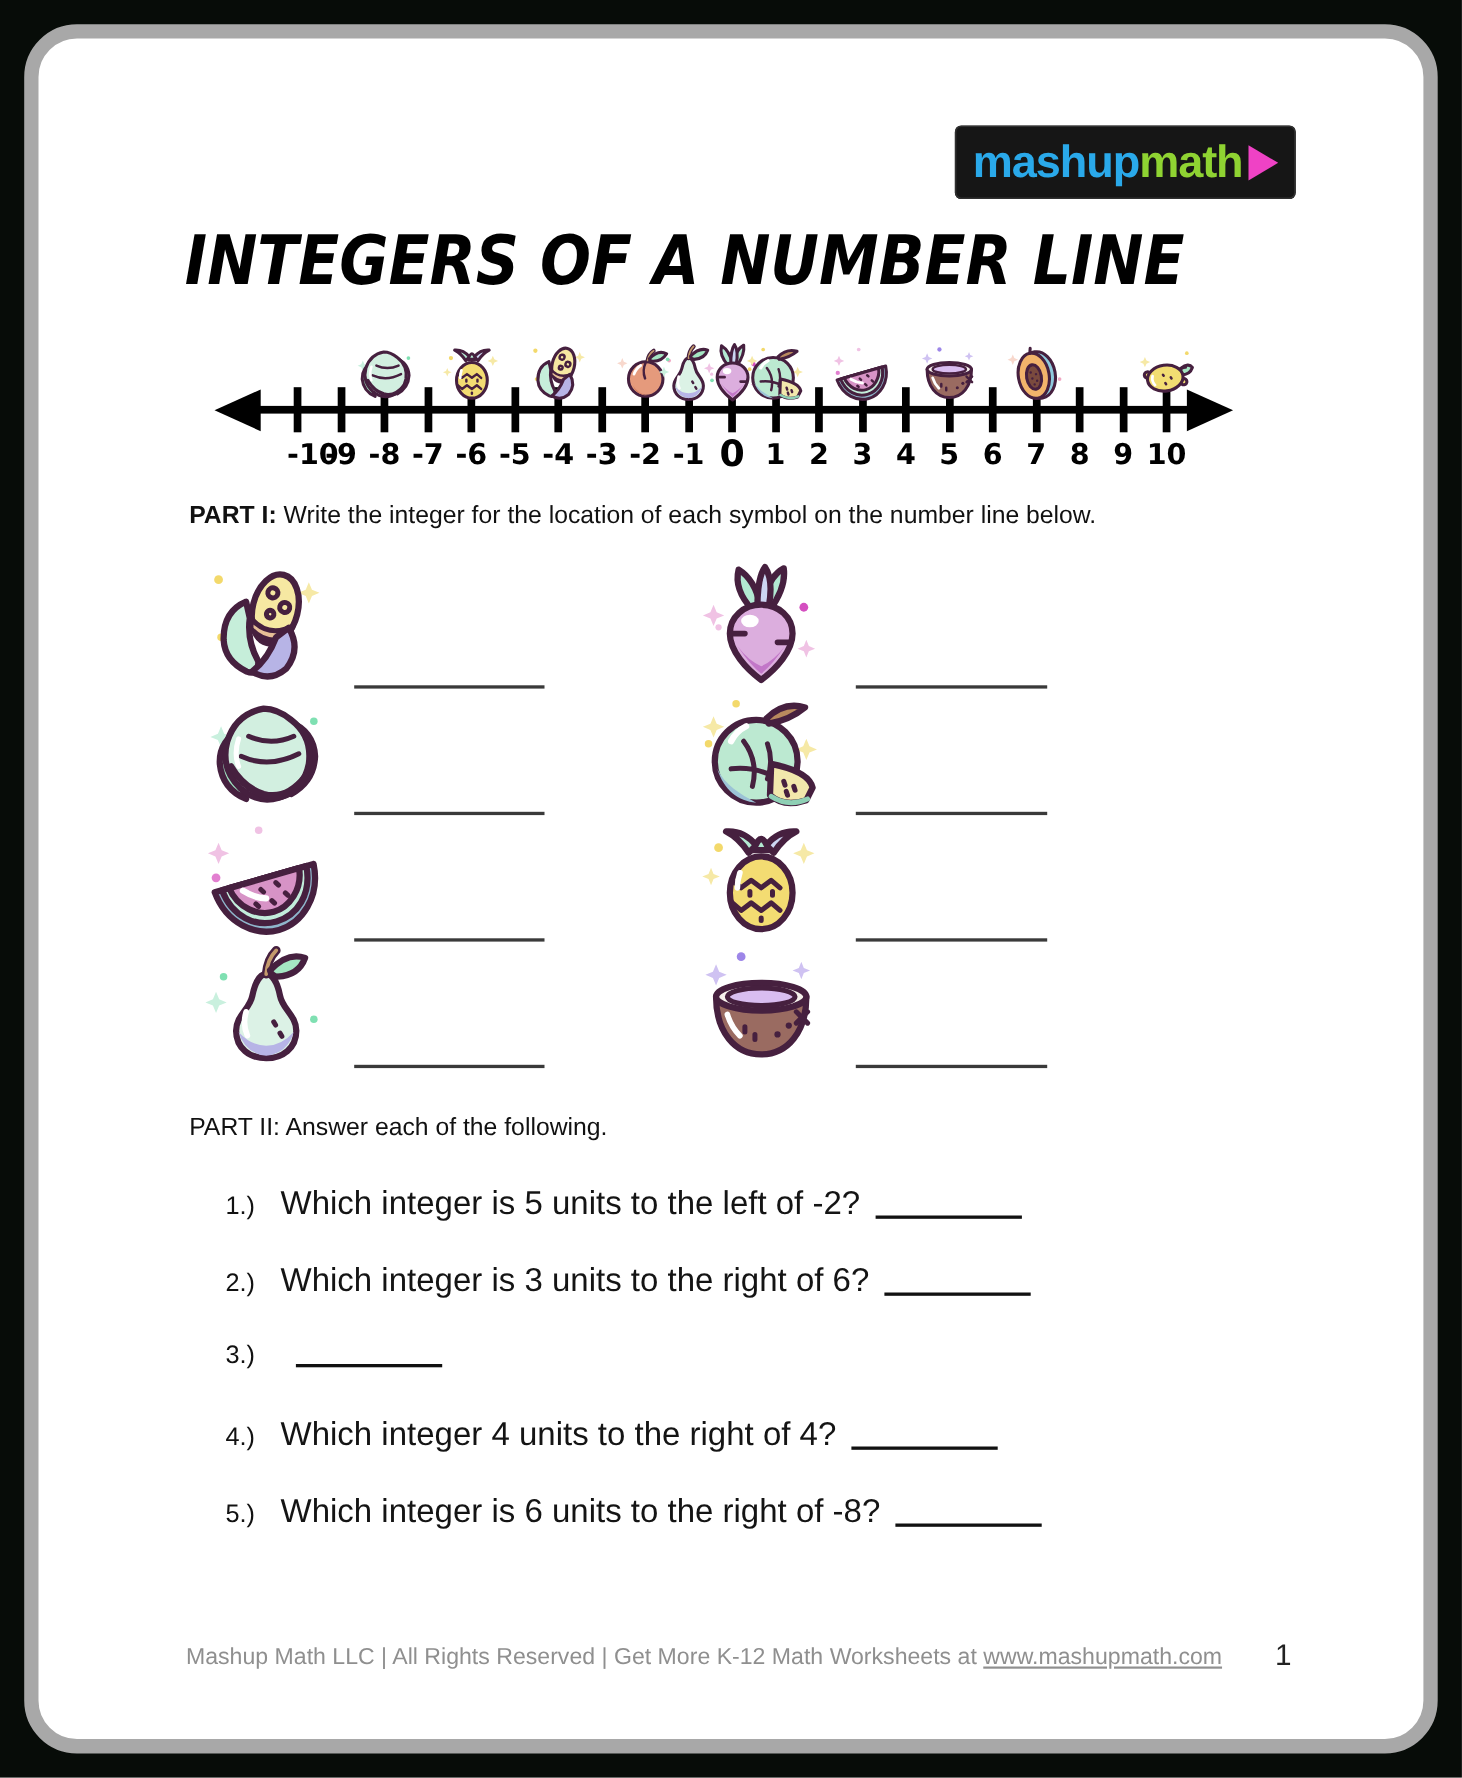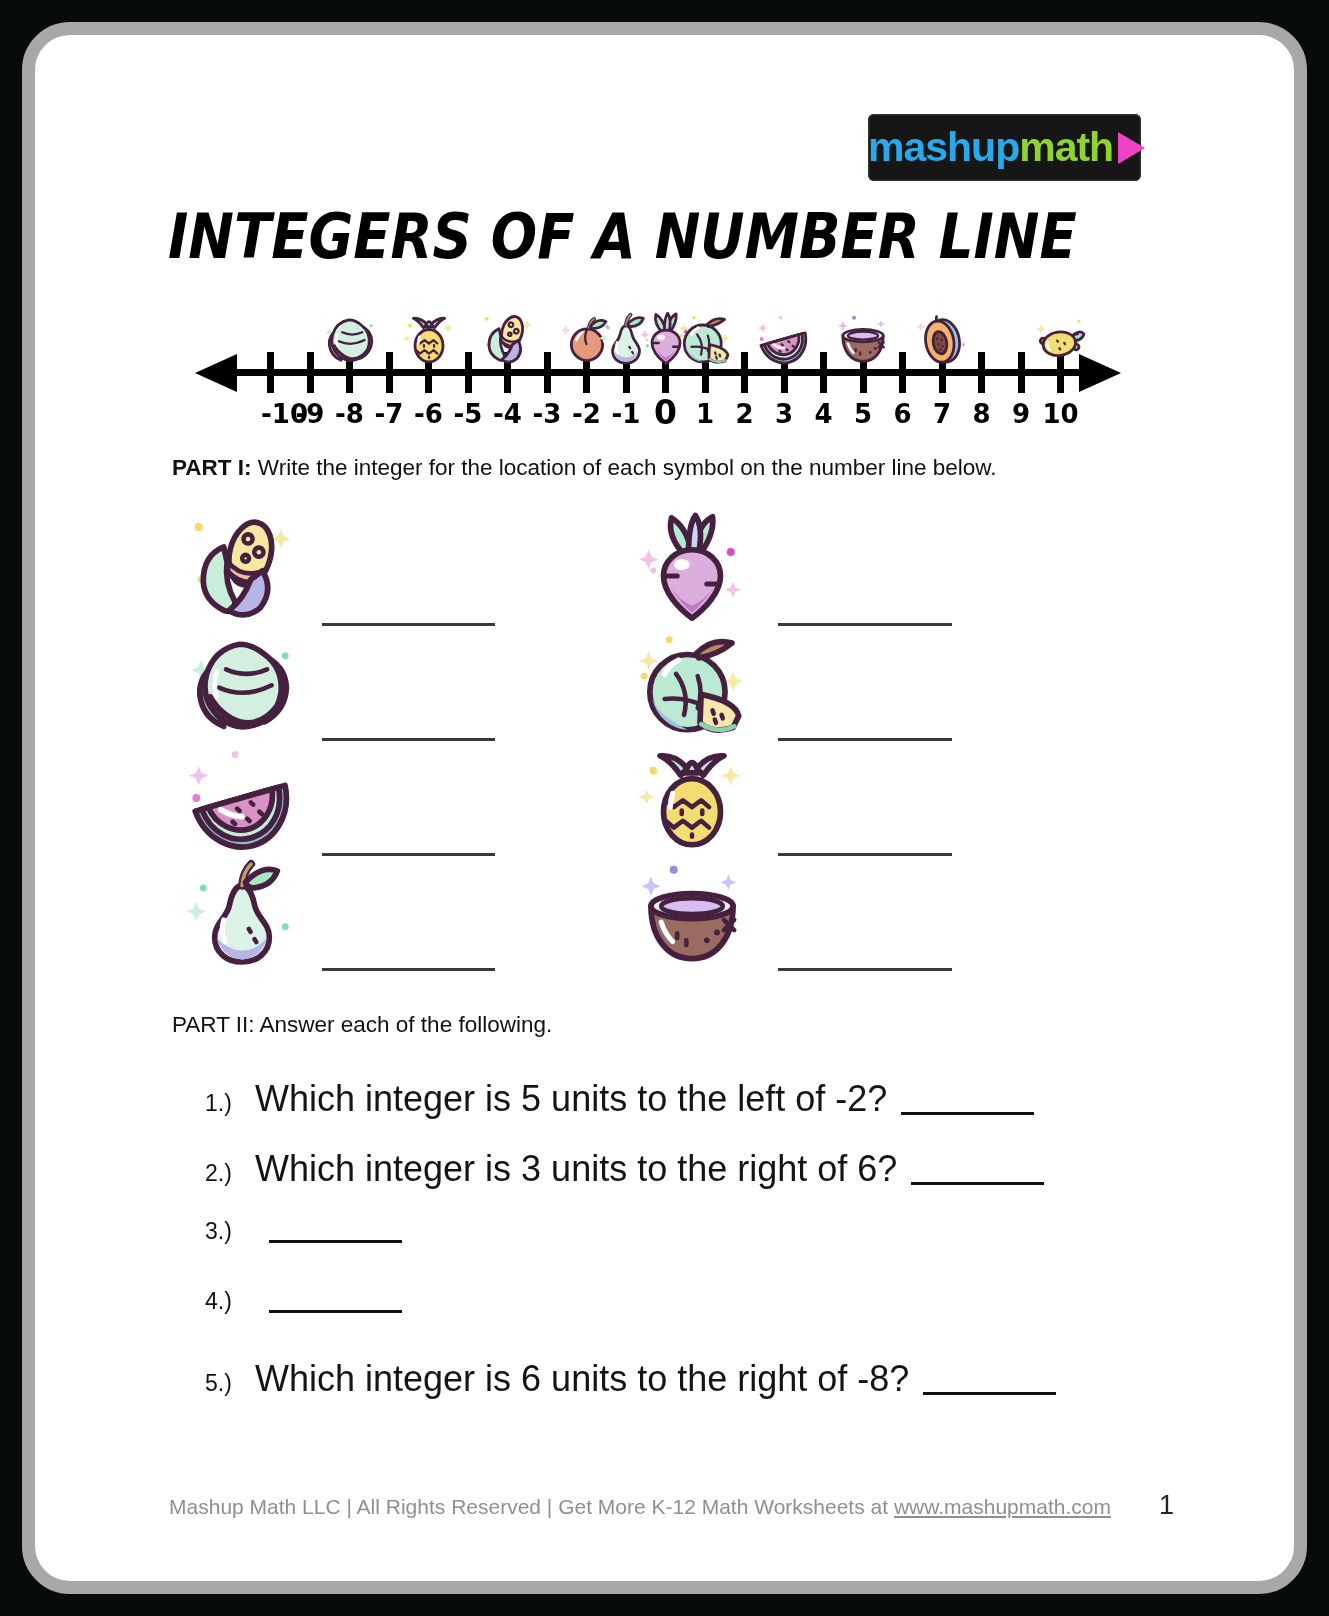--- a/index.html
+++ b/index.html
@@ -11,22 +11,22 @@
   .page{
     position:absolute;left:22px;top:22px;width:1285px;height:1572px;
     box-sizing:border-box;border:13px solid #a8a8a8;border-radius:48px;
     background:#ffffff;overflow:hidden;
   }
   
   .name-row{position:absolute;left:140px;top:100px;display:flex;align-items:flex-end;}
   .name-label{font-size:30px;color:#111;}
   .name-line{display:inline-block;width:452px;height:36px;border-bottom:2.5px solid #1c1c1c;margin-left:10px;}
   
-  .logo{position:absolute;left:833px;top:79px;width:273px;height:67px;background:#161616;border-radius:6px;
-    display:flex;align-items:center;justify-content:space-between;box-shadow:inset 0 0 0 1.5px #303030;}
+  .logo{position:absolute;left:833px;top:79px;width:310px;height:67px;background:#161616;border-radius:6px;
+    display:flex;align-items:center;justify-content:center;box-shadow:inset 0 0 0 1.5px #303030;}
   .logo-mashup,.logo-math{font-weight:bold;font-size:41px;letter-spacing:-1px;line-height:1;}
   .logo-triangle{width:0;height:0;border-top:16px solid transparent;border-bottom:16px solid transparent;border-left:27px solid #ef42c5;margin-left:5px;}
   
   .title{position:absolute;left:133px;top:166px;margin:0;font-size:62px;line-height:1.15;font-weight:800;font-style:italic;
     color:#000;white-space:nowrap;font-family:"DejaVu Sans",sans-serif;transform:scaleX(.88);transform-origin:left top;}
   
   .number-line{position:absolute;left:0;top:270px;width:1285px;height:155px;}
   .nl-line{position:absolute;left:196px;top:64px;width:854px;height:7px;background:#000;}
   .nl-arrow{position:absolute;width:0;height:0;top:49px;}
   .nl-arrow.left{left:160px;border-right:42px solid #000;border-top:19px solid transparent;border-bottom:19px solid transparent;}
@@ -39,21 +39,21 @@
   .part-heading{position:absolute;left:137px;margin:0;font-size:22.5px;color:#111;}
   .part-heading b{font-weight:bold;}
   #part1-heading{top:420px;}
   #part2-heading{top:977px;font-weight:normal;}
   
   .p1-icon{position:absolute;width:114px;height:114px;}
   .p1-line{position:absolute;height:0;border-top:3px solid #3a3a3a;}
   
   .q-row{position:absolute;left:170px;display:flex;align-items:baseline;white-space:nowrap;}
   .q-num{font-size:23px;color:#111;width:50px;flex:0 0 50px;}
-  .q-text{font-size:36px;color:#141414;}
+  .q-text{font-size:30px;color:#141414;}
   .q-blank{display:inline-block;width:133px;height:1em;border-bottom:3px solid #111;margin-left:14px;transform:translateY(4px);}
   
   .footer{position:absolute;left:0;top:1460px;width:1210px;text-align:center;font-size:21px;color:#8f8f8f;}
   .footer-link{color:#8f8f8f;text-decoration:underline;cursor:pointer;}
   .page-number{position:absolute;left:1124px;top:1455px;font-size:27px;color:#222;}
   svg.defs{position:absolute;width:0;height:0;}
 </style>
 </head>
 <body>
 
@@ -368,20 +368,21 @@
         <span class="q-num">2.)</span>
         <span class="q-text">Which integer is 3 units to the right of 6?</span>
         <span class="q-blank"></span>
       </div>
       <div class="q-row" style="top: 1183px;">
         <span class="q-num">3.)</span>
         <span class="q-blank"></span>
       </div>
       <div class="q-row" style="top: 1253px;">
         <span class="q-num">4.)</span>
+        <span class="q-text">Which integer 4 units to the right of 4?</span>
         <span class="q-blank"></span>
       </div>
       <div class="q-row" style="top: 1323px;">
         <span class="q-num">5.)</span>
         <span class="q-text">Which integer is 6 units to the right of -8?</span>
         <span class="q-blank"></span>
       </div>
     </div>
 
   <div class="footer"><span>Mashup Math LLC | All Rights Reserved | Get More K-12 Math Worksheets at </span><a class="footer-link">www.mashupmath.com</a></div>

